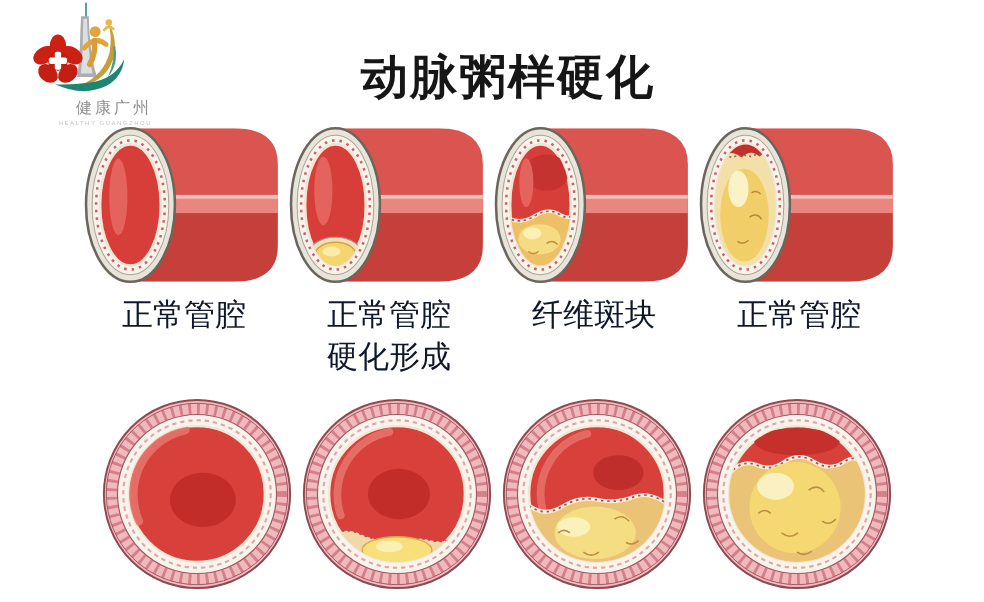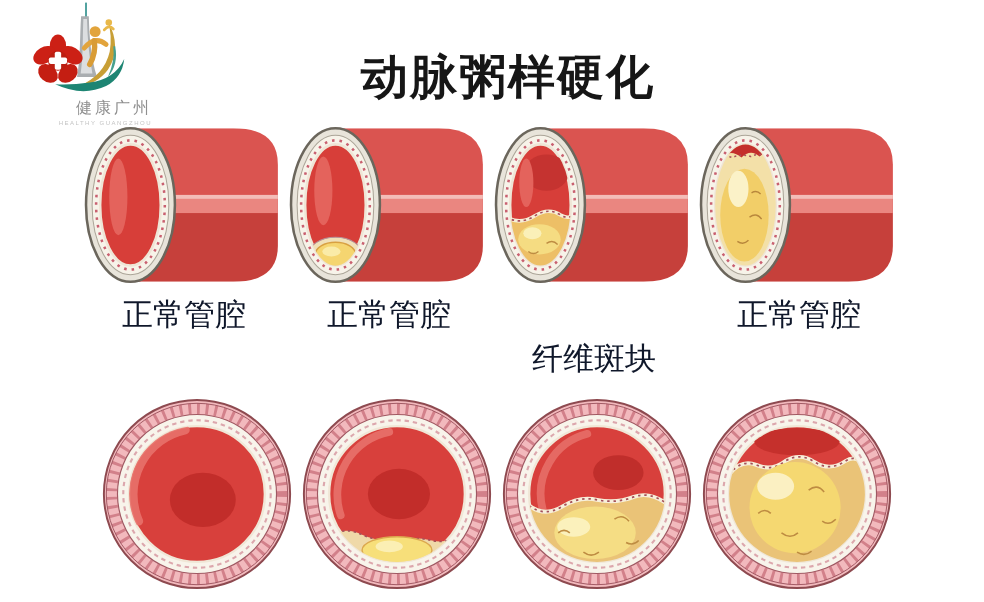--- a/index.html
+++ b/index.html
@@ -21,21 +21,21 @@
     font-size:47px;font-weight:900;color:#161616;letter-spacing:2px;margin:16px;
   }
 
   
   .cyl-cell{position:absolute;top:120px;width:200px;height:172px;}
   .cyl-cell svg{width:200px;height:172px;display:block;}
   .c1{left:84px;} .c2{left:289px;} .c3{left:494px;} .c4{left:699px;}
 
   .label-cell{position:absolute;top:294px;width:206px;text-align:center;
     font-size:31px;line-height:42px;font-weight:400;color:#0f172a;}
-  .l1{left:81px;} .l2{left:286px;} .l3{left:491px;margin-top:44px;} .l4{left:696px;}
+  .l1{left:81px;} .l2{left:286px;} .l3{left:491px;} .l4{left:696px;}
 
   .sec-cell{position:absolute;top:397px;width:194px;height:194px;}
   .sec-cell svg{width:194px;height:194px;display:block;}
   .s1{left:100px;} .s2{left:300px;} .s3{left:500px;} .s4{left:700px;}
 </style>
 </head>
 <body>
 
 <div class="poster">
 
@@ -187,20 +187,21 @@
       </g>
     </svg>
   </div>
 
   <div class="label-cell l1">
     <div>正常管腔</div>
     <div></div>
   </div>
   <div class="label-cell l2">
     <div>正常管腔</div>
+    <div>硬化形成</div>
   </div>
   <div class="label-cell l3">
     <div>纤维斑块</div>
     <div></div>
   </div>
   <div class="label-cell l4">
     <div>正常管腔</div>
     <div></div>
   </div>
 

